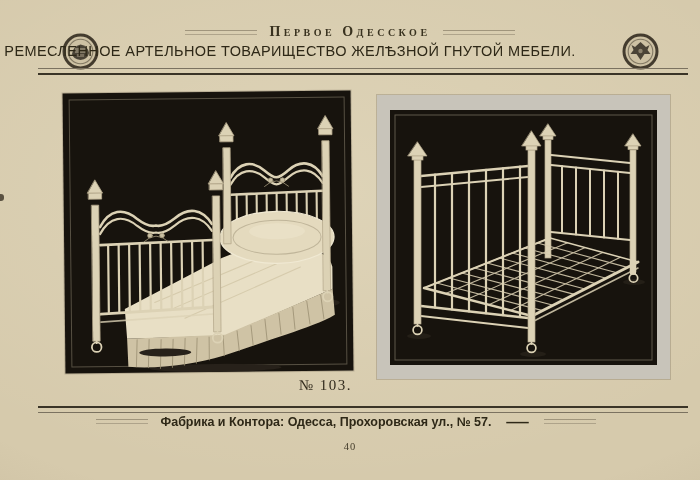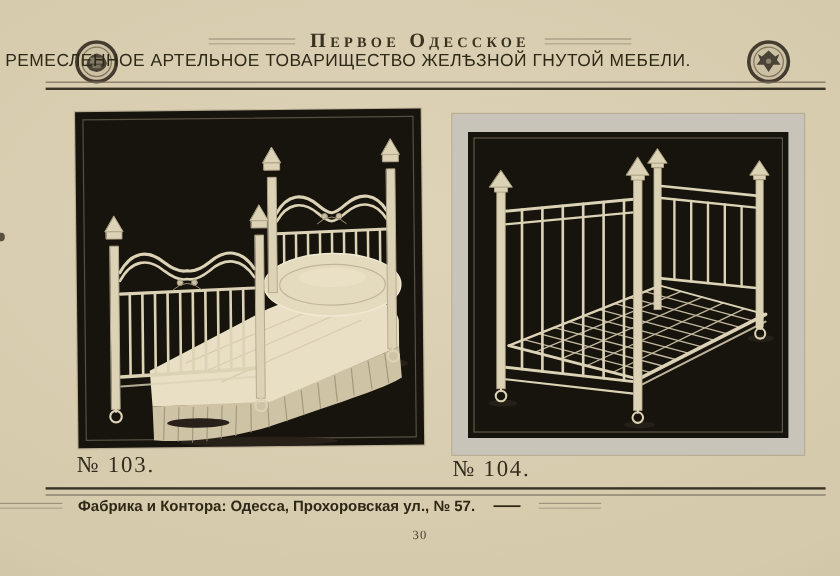--- a/index.html
+++ b/index.html
@@ -13,21 +13,21 @@
       radial-gradient(130% 110% at 46% 40%, rgba(255,250,230,0.20) 0%, rgba(255,250,230,0.0) 55%),
       radial-gradient(120% 100% at 50% 45%, rgba(0,0,0,0) 62%, rgba(80,62,36,0.10) 88%, rgba(70,54,32,0.20) 100%),
       #d6caac;
   }
   .edge-speck{position:absolute;left:0;top:194px;width:4px;height:7px;background:#3a3226;border-radius:0 3px 3px 0;opacity:.8;}
 
   
   .masthead{position:absolute;left:0;top:0;width:700px;}
   .mast-sub{position:absolute;left:0;top:24px;width:700px;display:flex;align-items:center;justify-content:center;gap:12px;}
   .mast-sub .txt{
-    font-family:"Liberation Serif",serif;font-size:17px;font-weight:bold;
+    font-family:"Liberation Serif",serif;font-size:14px;font-weight:bold;
     font-variant:small-caps;letter-spacing:3.5px;color:#39321f;white-space:nowrap;
   }
   .rule-orn{width:72px;height:3px;border-top:1px solid #978c74;border-bottom:1px solid #a89d85;opacity:.85;}
   .mast-title{
     position:absolute;left:0;top:43px;width:580px;text-align:center;
     font-family:"Liberation Sans",sans-serif;font-size:14.5px;letter-spacing:.4px;
     color:#2e2817;white-space:nowrap;
   }
   .double-rule{position:absolute;left:38px;width:650px;height:4px;}
   .double-rule.hdr{top:68px;border-top:1px solid #7b7260;border-bottom:2px solid #3a3427;}
@@ -37,29 +37,29 @@
   .seal.right{left:620px;}
 
   
   .plate{position:absolute;box-shadow:0 0 0 1px rgba(45,35,20,.18);}
   .plate-left{left:64px;top:92px;width:288px;height:280px;background:#17130d;transform:rotate(-0.6deg);}
   .plate-right{left:377px;top:95px;width:293px;height:284px;background:#c8c4ba;}
   .plate-right-black{position:absolute;left:13px;right:13px;top:15px;bottom:14px;background:#17130d;}
   .plate svg, .plate-right-black svg{position:absolute;inset:0;width:100%;height:100%;}
 
   .caption{
-    position:absolute;text-align:left;
-    font-family:"Liberation Serif",serif;font-size:19px;letter-spacing:1.5px;color:#332c1e;
+    position:absolute;text-align:right;
+    font-family:"Liberation Serif",serif;font-size:15px;letter-spacing:1.5px;color:#332c1e;
   }
   .caption.c103{left:64px;top:377px;width:288px;}
   .caption.c104{left:377px;top:381px;width:293px;}
 
   
   .footer-line{
-    position:absolute;left:0;top:413px;width:692px;display:flex;align-items:center;justify-content:flex-start;gap:13px;
+    position:absolute;left:0;top:413px;width:692px;display:flex;align-items:center;justify-content:center;gap:13px;
     font-family:"Liberation Sans",sans-serif;font-weight:bold;font-size:12.5px;color:#2e2817;white-space:nowrap;
   }
   .footer-line .rule-orn{width:52px;}
   .footer-line .sep{font-size:15px;letter-spacing:0;transform:scaleX(1.5);display:inline-block;margin:0 6px;}
   .page-number{
     position:absolute;left:0;top:441px;width:700px;text-align:center;
     font-family:"Liberation Serif",serif;font-size:10.5px;color:#453d2c;letter-spacing:1px;
   }
 </style>
 </head>
@@ -239,26 +239,25 @@
               <path d="M27.5,214 L27.5,216"></path>
             <circle cx="141.5" cy="238" r="4.4"></circle>
               <path d="M141.5,232 L141.5,234"></path>
           </g>
         </g>
       </svg>
     </div>
   </div>
 
   <div class="caption c103">№ 103.</div>
-  <div class="caption c104">№ 104.</div>
 
   <div class="double-rule ftr"></div>
 
   <div class="footer-line">
     <span class="rule-orn"></span>
     <span>Фабрика и Контора: Одесса, Прохоровская ул., № 57.</span>
     <span class="sep">—</span>
     <span class="rule-orn"></span>
   </div>
 
-  <div class="page-number">30</div>
+  <div class="page-number">40</div>
 
 </div>
 
 </body></html>

